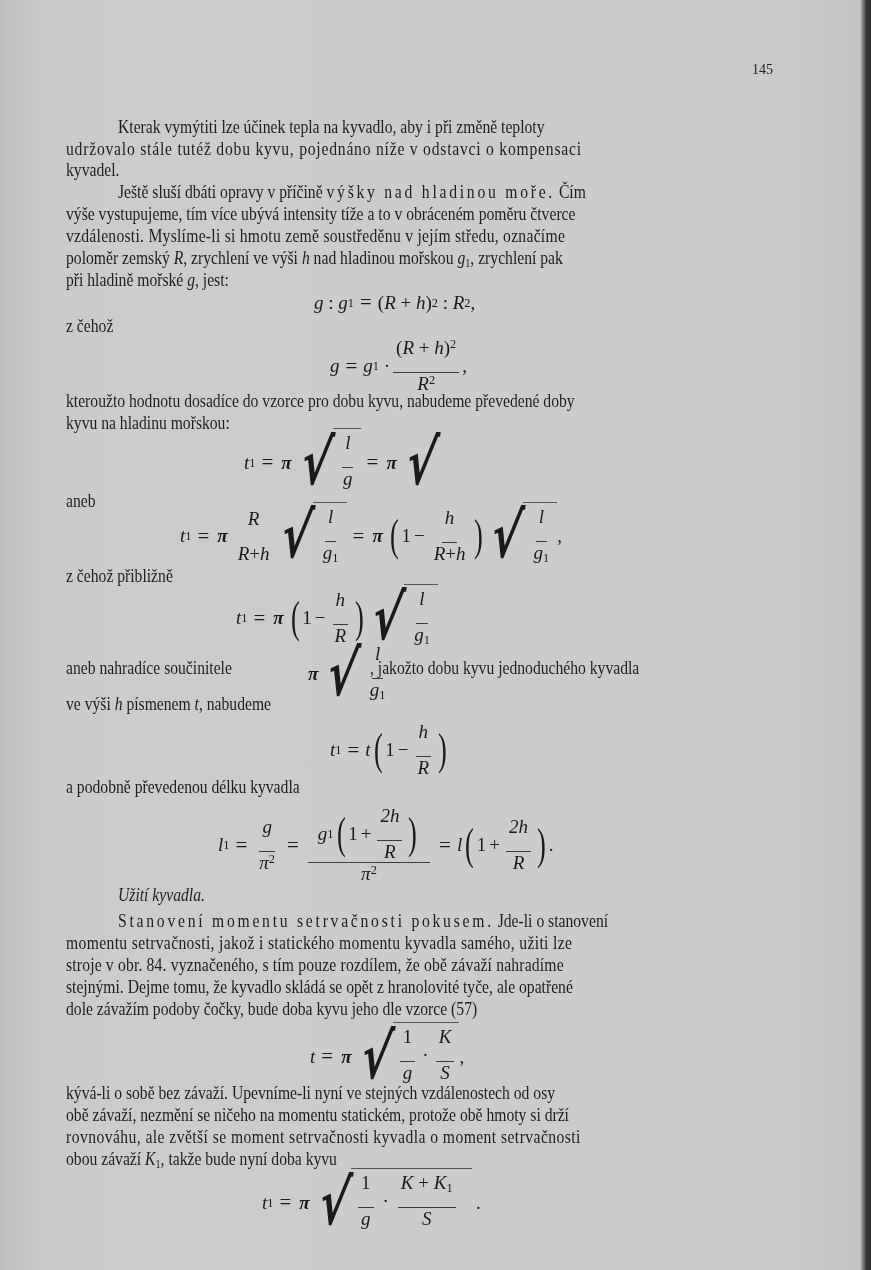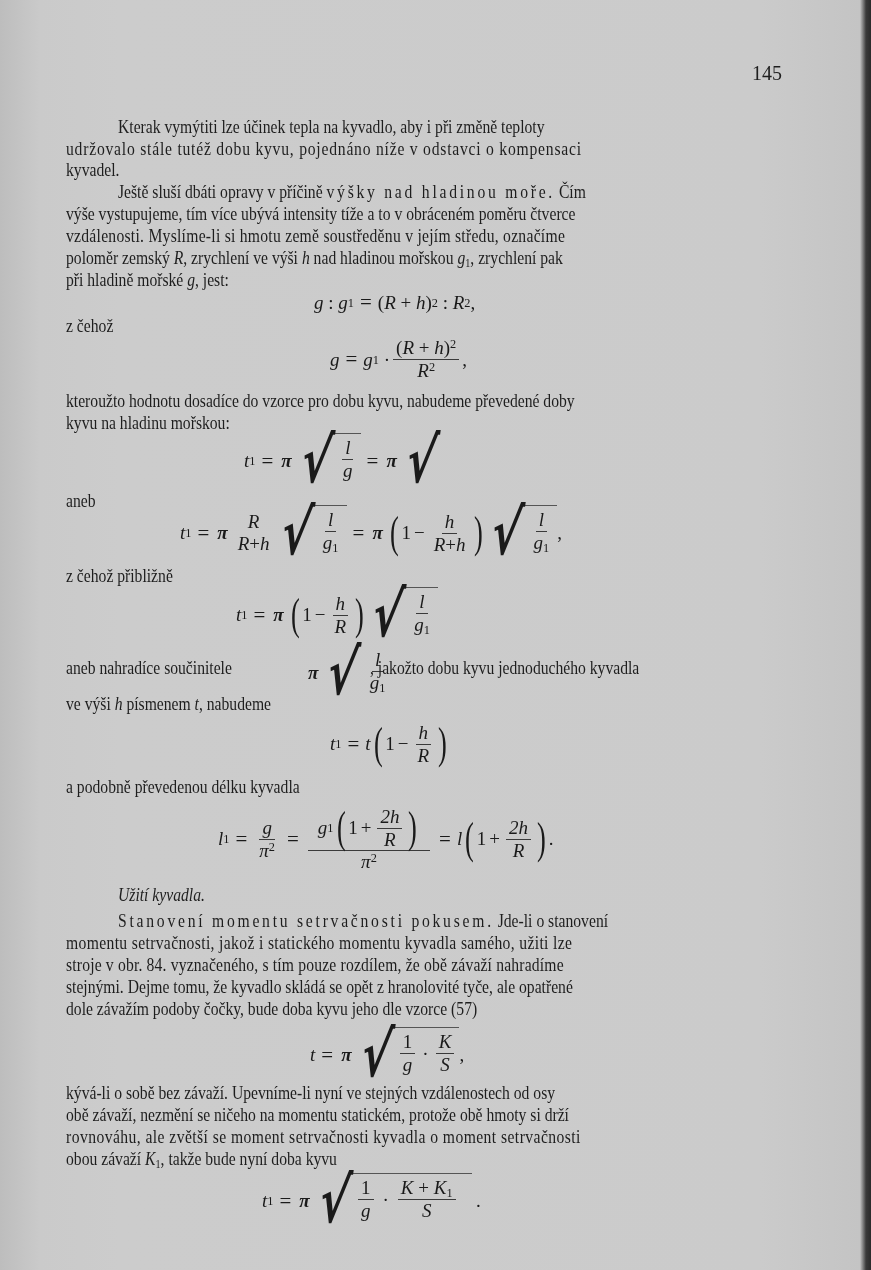--- a/index.html
+++ b/index.html
@@ -10,37 +10,37 @@
     color: #1e1e1e;
     position: relative;
   }
   .page {
     position: absolute; left: 0; top: 0; width: 871px; height: 1270px;
     background:
       linear-gradient(90deg, #bdbdbd 0px, #cacaca 40px, #cccccc 120px, #cbcbcb 760px, #c4c4c4 860px, #3a3a3a 866px, #2a2a2a 871px);
   }
   .pagenum {
     position: absolute; top: 62px; left: 752px;
-    font-size: 20px; letter-spacing: 0px;
+    font-size: 14px; letter-spacing: 0px;
   }
   .spaced { letter-spacing: 3.2px; }
   i, .it { font-style: italic; }
   sub { font-size: 65%; vertical-align: -3px; line-height: 0; }
   sup { font-size: 65%; vertical-align: 6px; line-height: 0; }
   .line { position: absolute; font-size: 18.2px; white-space: nowrap; transform: scaleX(0.86); transform-origin: left top; }
 
   
   .formula {
     position: absolute; white-space: nowrap;
     display: flex; align-items: center;
     font-family: "Liberation Serif", "DejaVu Serif", serif;
     font-size: 19px; color: #1a1a1a;
   }
   .frac { display: inline-flex; flex-direction: column; align-items: center; vertical-align: middle; margin: 0 3px; }
-  .frac .num { padding: 0 3px 1px 3px; border-bottom: 1px solid #3a3a3a; line-height: 20px; }
+  .frac .num { padding: 0 3px 14px 3px; border-bottom: 1px solid #3a3a3a; line-height: 20px; }
   .frac .den { padding: 1px 3px 0 3px; line-height: 20px; }
   .eq { margin: 0 6px; font-size: 21px; }
   .pi { font-style: italic; font-weight: bold; margin: 0 4px 0 2px; }
   .rad { display: inline-flex; align-items: center; }
   .rad .sym {
     font-size: 62px; line-height: 50px; font-weight: bold;
     transform: scaleX(0.7) skewX(-12deg); display: inline-block; margin-right: -4px;
     font-family: "DejaVu Sans", sans-serif;
   }
   .rad .body { border-top: 1px solid #555; padding: 4px 2px 0 4px; display: inline-flex; align-items: center; margin-top: -8px; }

